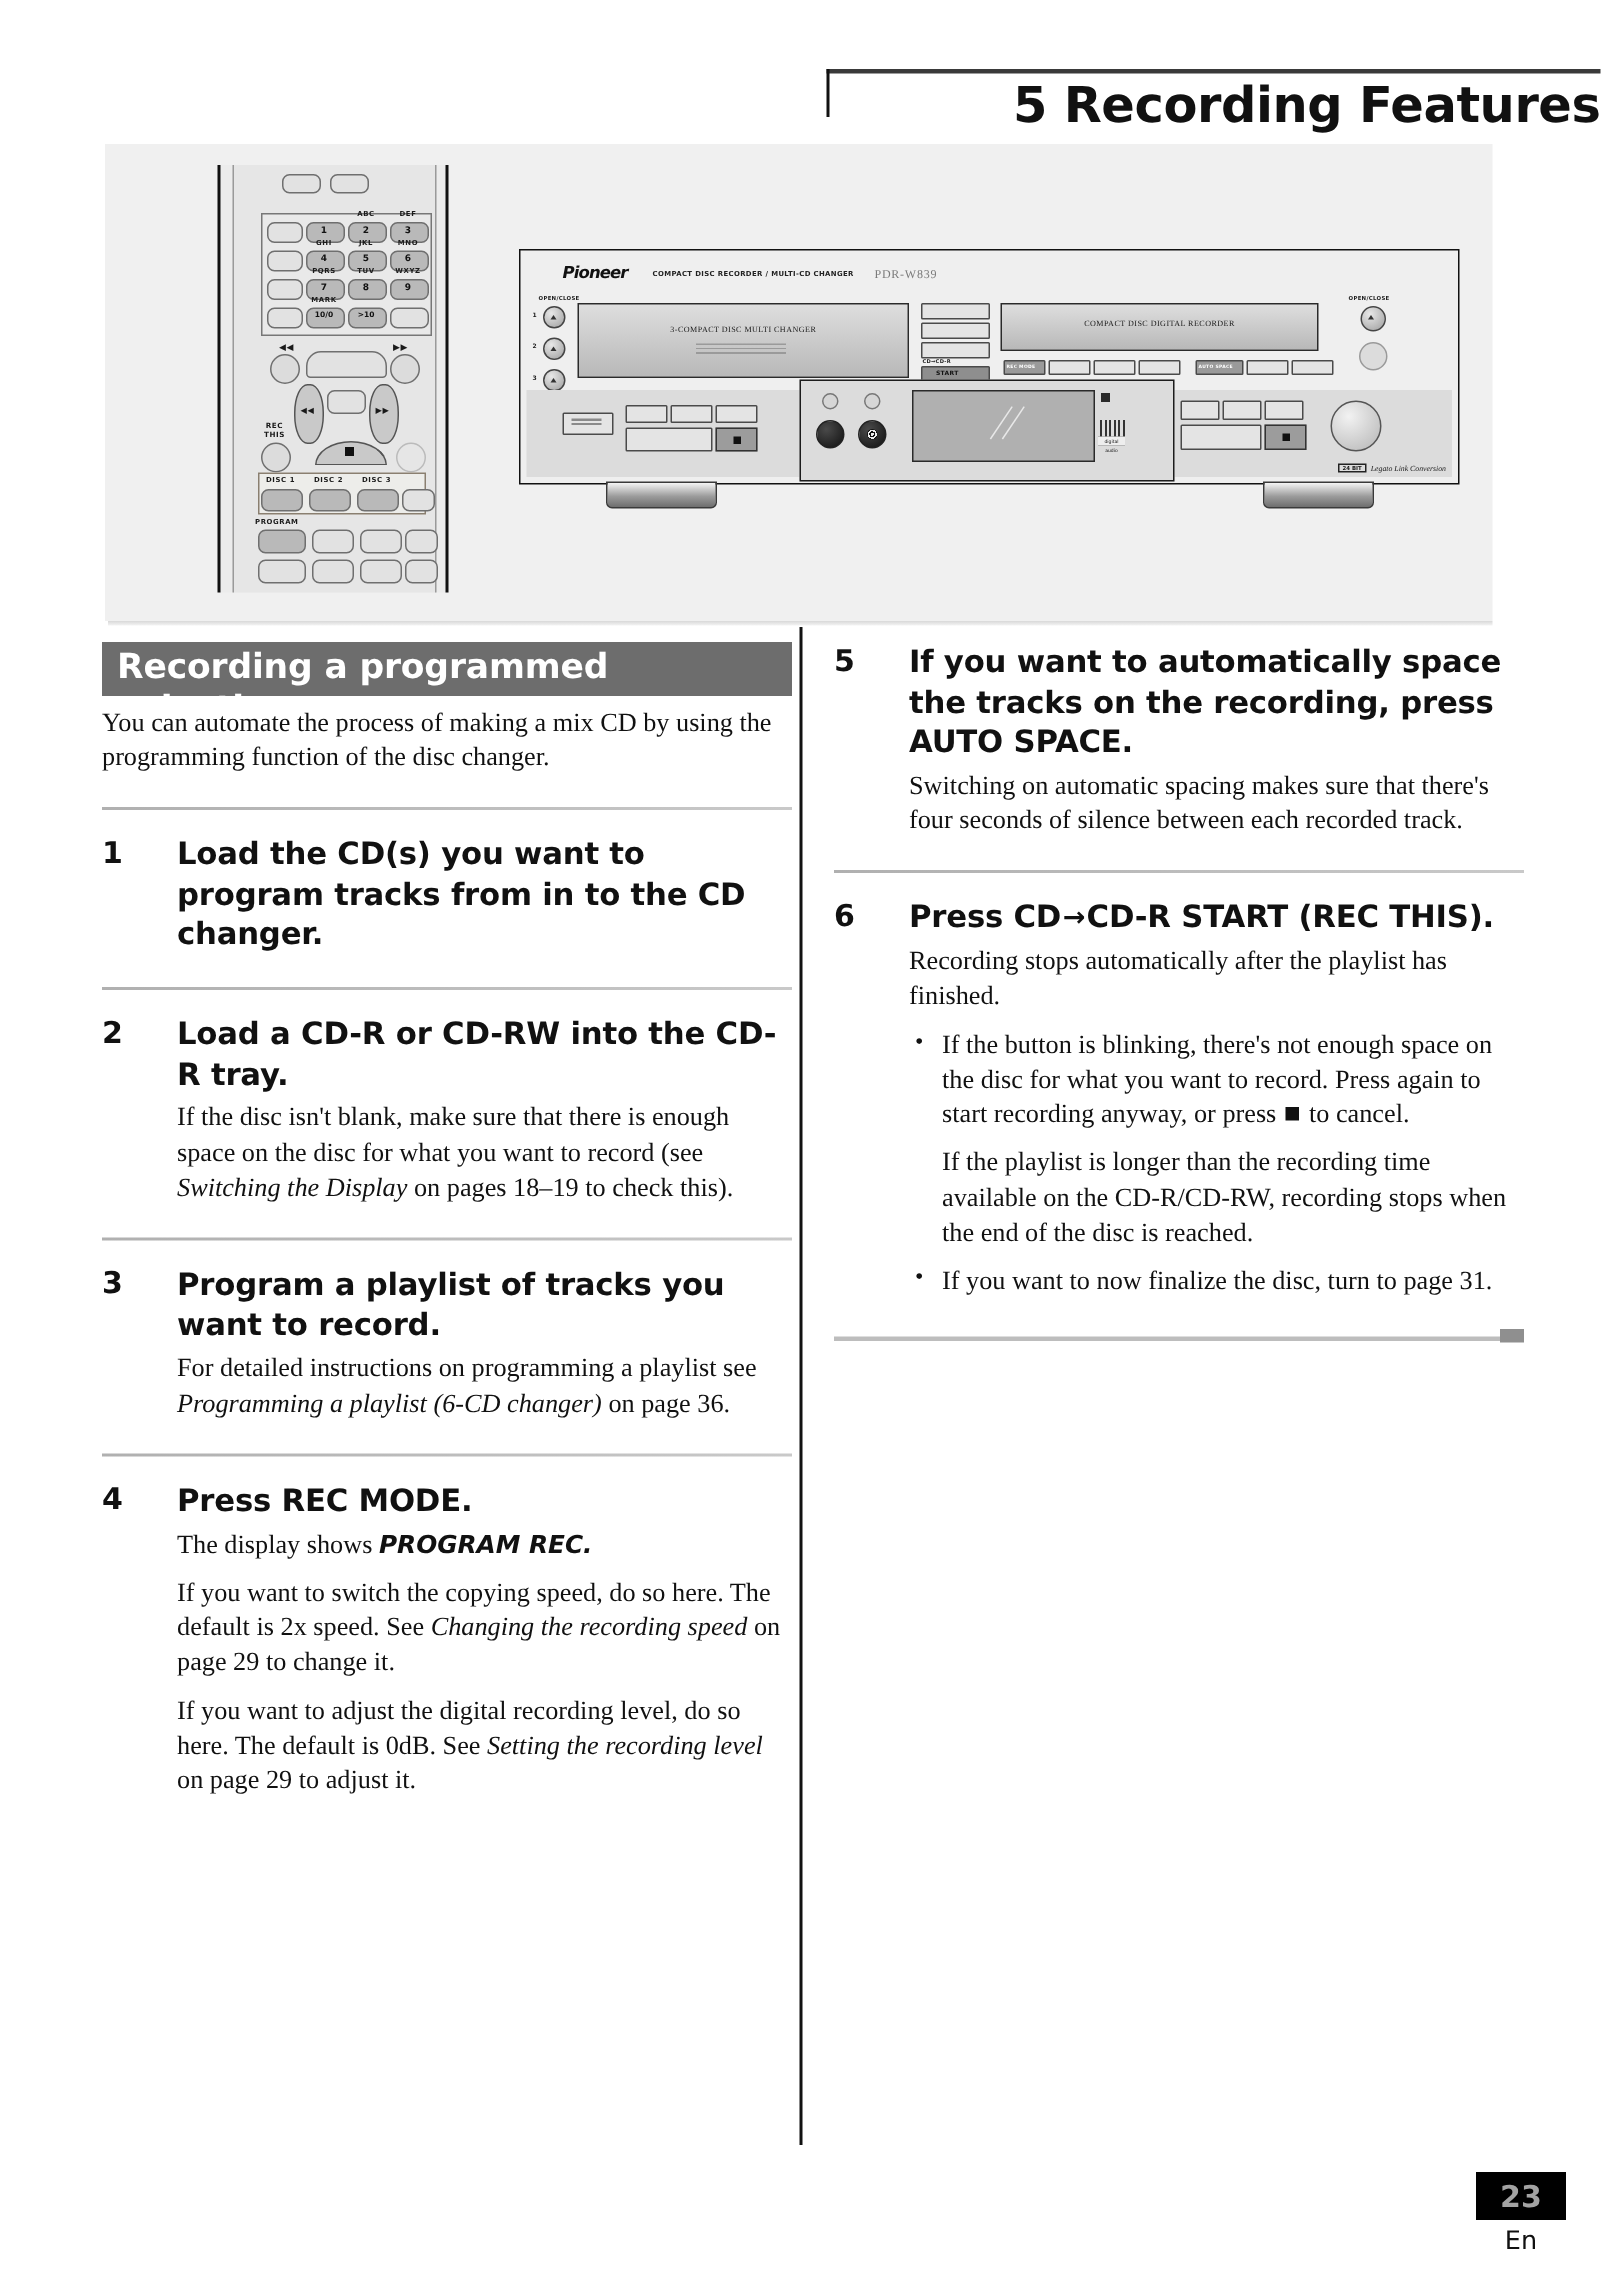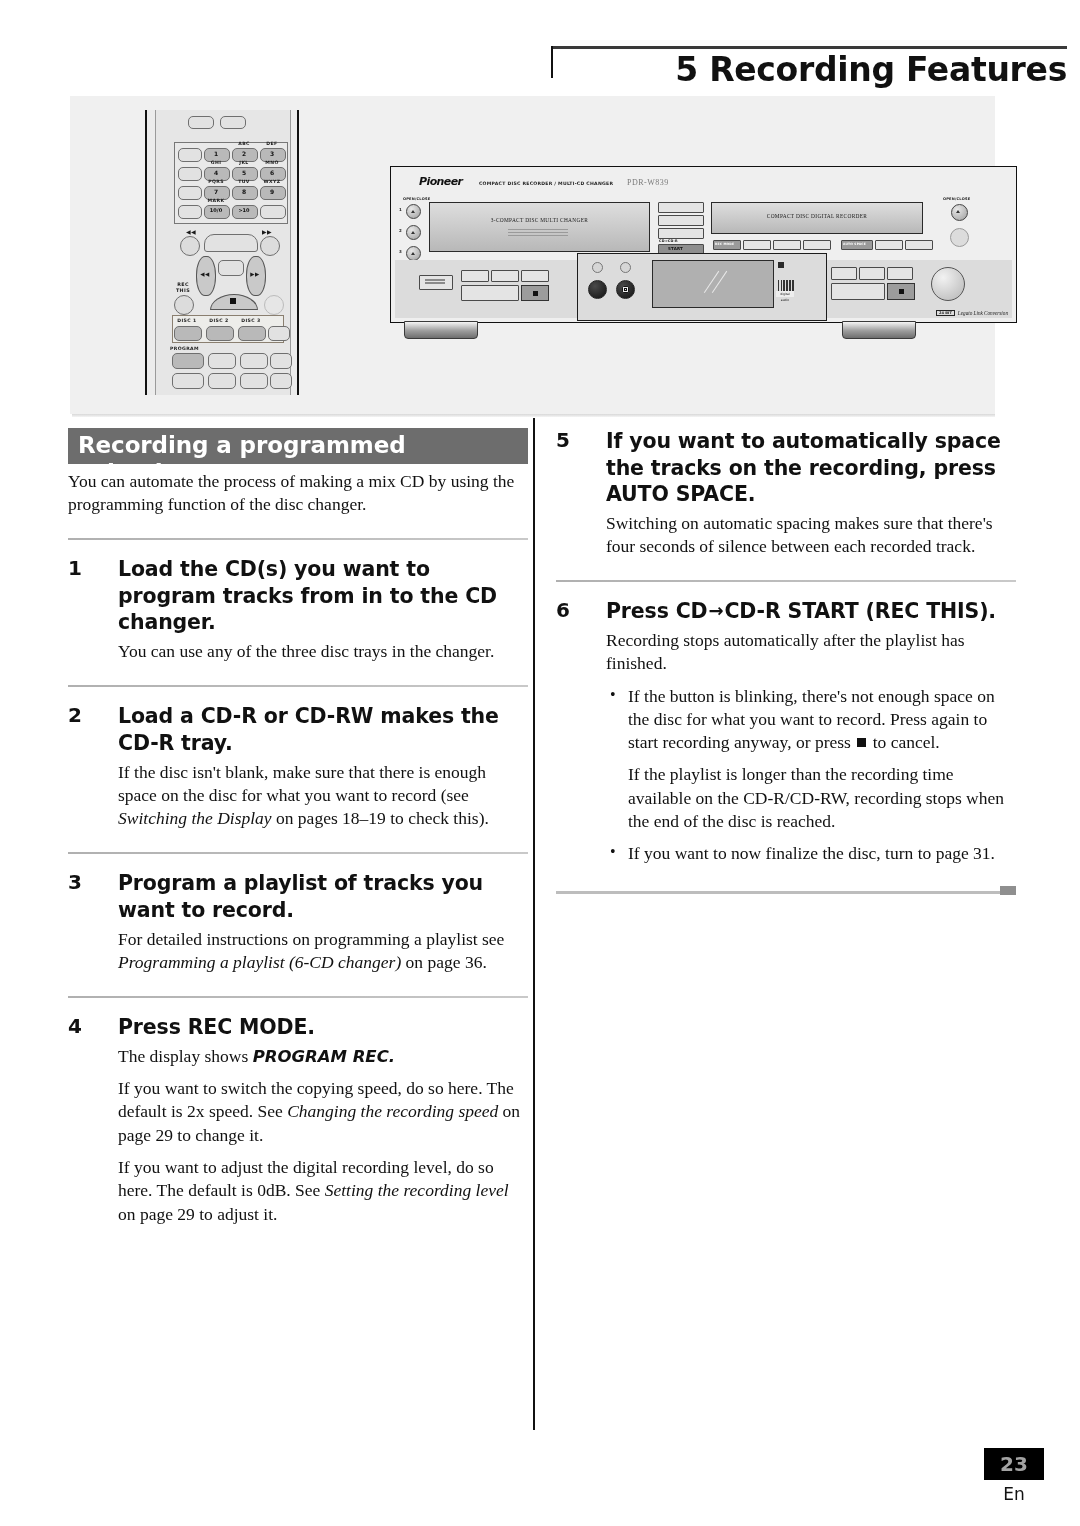--- a/index.html
+++ b/index.html
@@ -88,21 +88,21 @@
     position:absolute; left:16px; top:205px; width:110px; height:26px;
     border:1px solid #8a7f70; background:#ededea;
   }
 
   
   .deck{
     position:absolute; left:276px; top:70px; width:625px; height:180px;
   }
   .deck-body{
     position:absolute; left:0; top:0; width:625px; height:155px;
-    background:#efefef; border:1.6px solid #111;margin-left:44px;
+    background:#efefef; border:1.6px solid #111;
   }
   .deck-lower{
     position:absolute; left:4px; top:93px; width:617px; height:58px;
     background:#dcdcdc;
   }
   .brand{
     position:absolute; left:28px; top:8px;
     font-family:"DejaVu Sans",sans-serif;
     font-size:11px; font-weight:bold; font-style:italic;
     letter-spacing:-0.6px; color:#111;
@@ -499,28 +499,27 @@
 <div class="col col-left">
 
   <div class="band">Recording a programmed selection</div>
   <div class="intro">You can automate the process of making a mix CD by using the programming function of the disc changer.</div>
 
   <div class="rule"></div>
 
   <div class="step">
     <div class="num">1</div>
     <div class="head">Load the CD(s) you want to program tracks from in to the CD changer.</div>
-    <p>You can use any of the three disc trays in the changer.</p>
   </div>
 
   <div class="rule"></div>
 
   <div class="step">
     <div class="num">2</div>
-    <div class="head">Load a CD-R or CD-RW makes the CD-R tray.</div>
+    <div class="head">Load a CD-R or CD-RW into the CD-R tray.</div>
     <p><span>If the disc isn't blank, make sure that there is enough space on the disc for what you want to record (see </span><i>Switching the Display</i><span> on pages 18–19 to check this).</span></p>
   </div>
 
   <div class="rule"></div>
 
   <div class="step">
     <div class="num">3</div>
     <div class="head">Program a playlist of tracks you want to record.</div>
     <p><span>For detailed instructions on programming a playlist see </span><i>Programming a playlist (6-CD changer)</i><span> on page 36.</span></p>
   </div>

